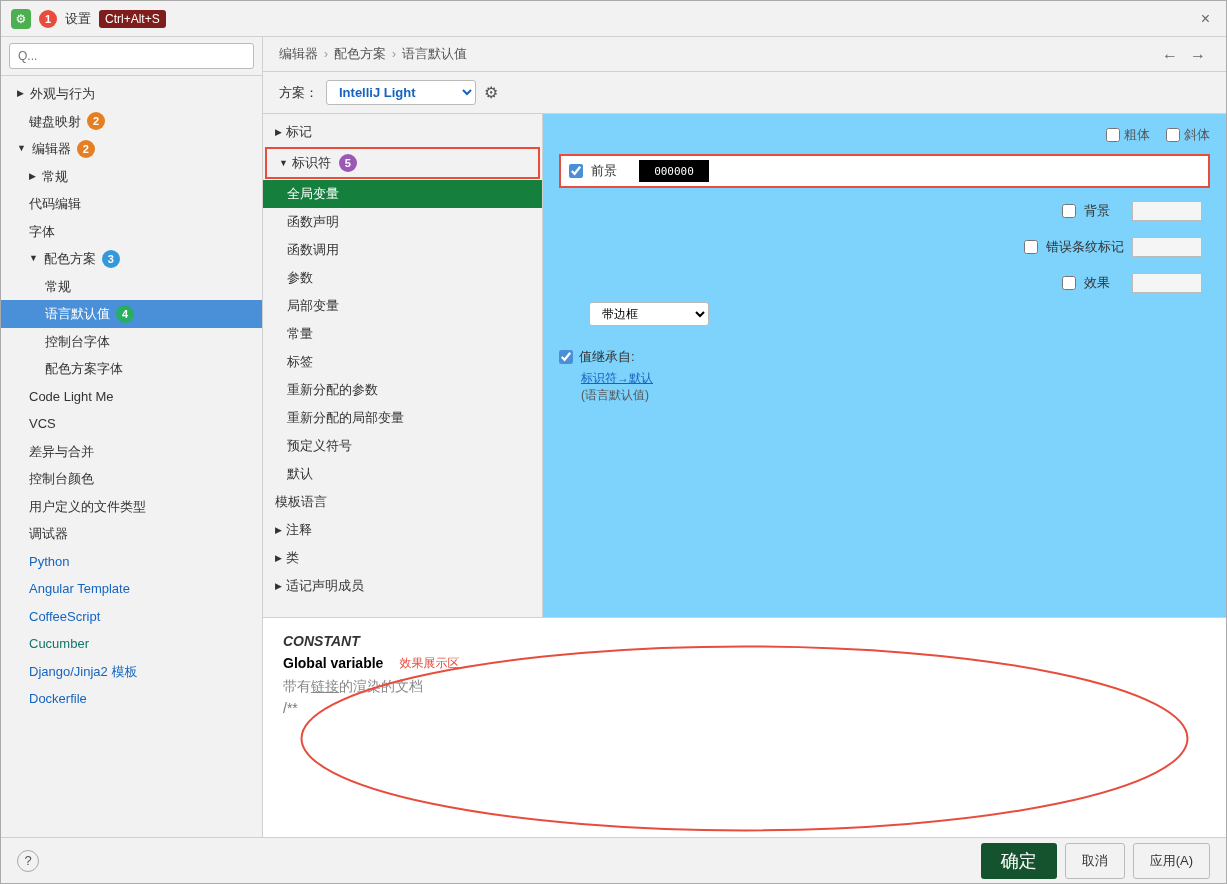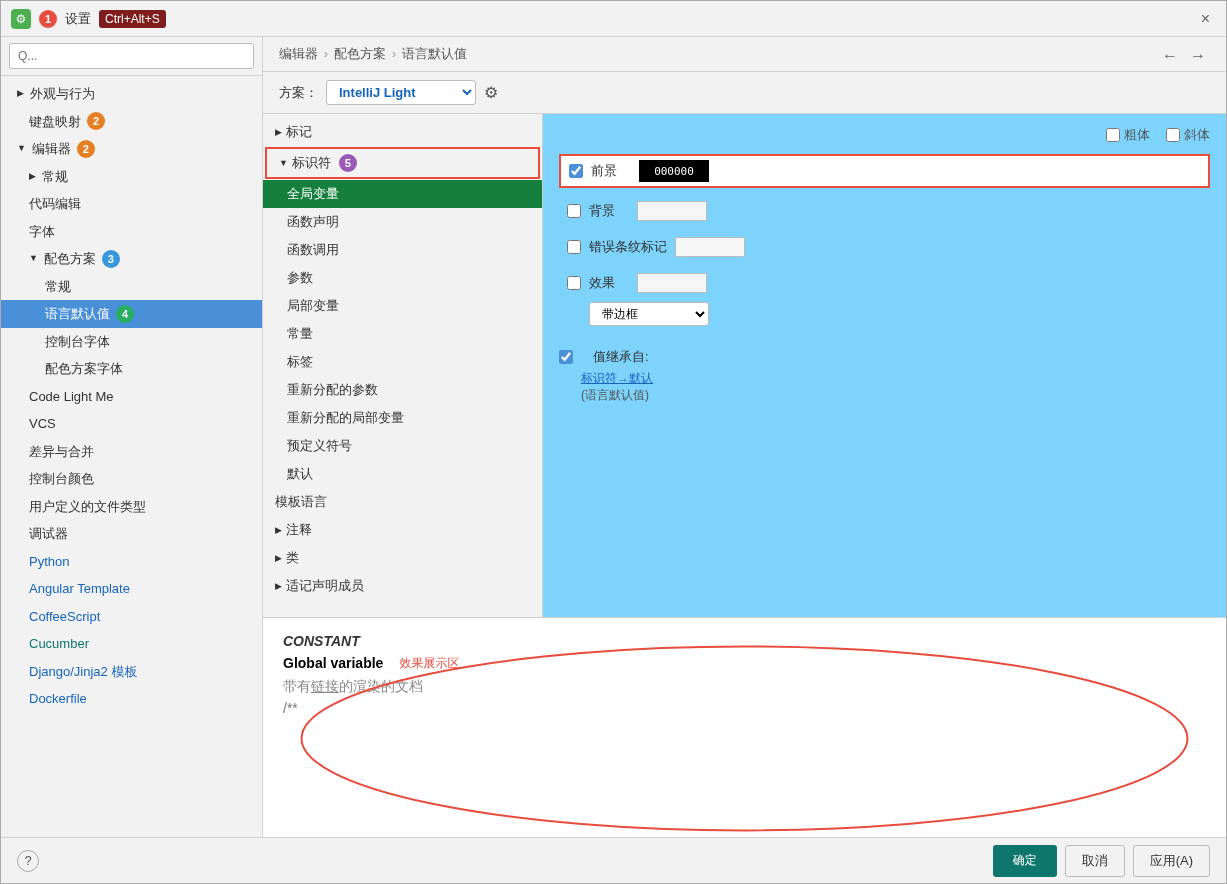--- a/index.html
+++ b/index.html
@@ -268,20 +268,21 @@
       height: 22px;
       display: flex;
       align-items: center;
       justify-content: center;
     }
     .prop-normal-row {
       display: flex;
       align-items: center;
       gap: 8px;
       padding: 3px 8px;
+      justify-content: flex-end;
     }
     .color-swatch-empty {
       width: 70px;
       height: 20px;
       border: 1px solid #bbb;
       background: #f5f5f5;
     }
     .effect-dropdown {
       padding: 3px 8px;
       border: 1px solid #bbb;
@@ -293,21 +294,21 @@
 
     .inherit-section {
       margin-top: 12px;
       display: flex;
       flex-direction: column;
       gap: 4px;
     }
     .inherit-row {
       display: flex;
       align-items: center;
-      gap: 20px;
+      gap: 6px;
     }
     .inherit-link {
       color: #1565c0;
       font-size: 12px;
       cursor: pointer;
       text-decoration: underline;
     }
     .inherit-sub {
       font-size: 12px;
       color: #555;
@@ -352,26 +353,26 @@
       font-size: 13px;
       cursor: pointer;
       color: #555;
       background: none;
     }
     .bottom-buttons {
       display: flex;
       gap: 8px;
     }
     .btn-confirm {
-      background: #0f766e;
+      background: #14532d;
       color: white;
       border: none;
       padding: 6px 20px;
       border-radius: 3px;
-      font-size: 12px;
+      font-size: 18px;
       cursor: pointer;
     }
     .btn-cancel, .btn-apply {
       background: #f2f2f2;
       color: #333;
       border: 1px solid #bbb;
       padding: 6px 16px;
       border-radius: 3px;
       font-size: 13px;
       cursor: pointer;

